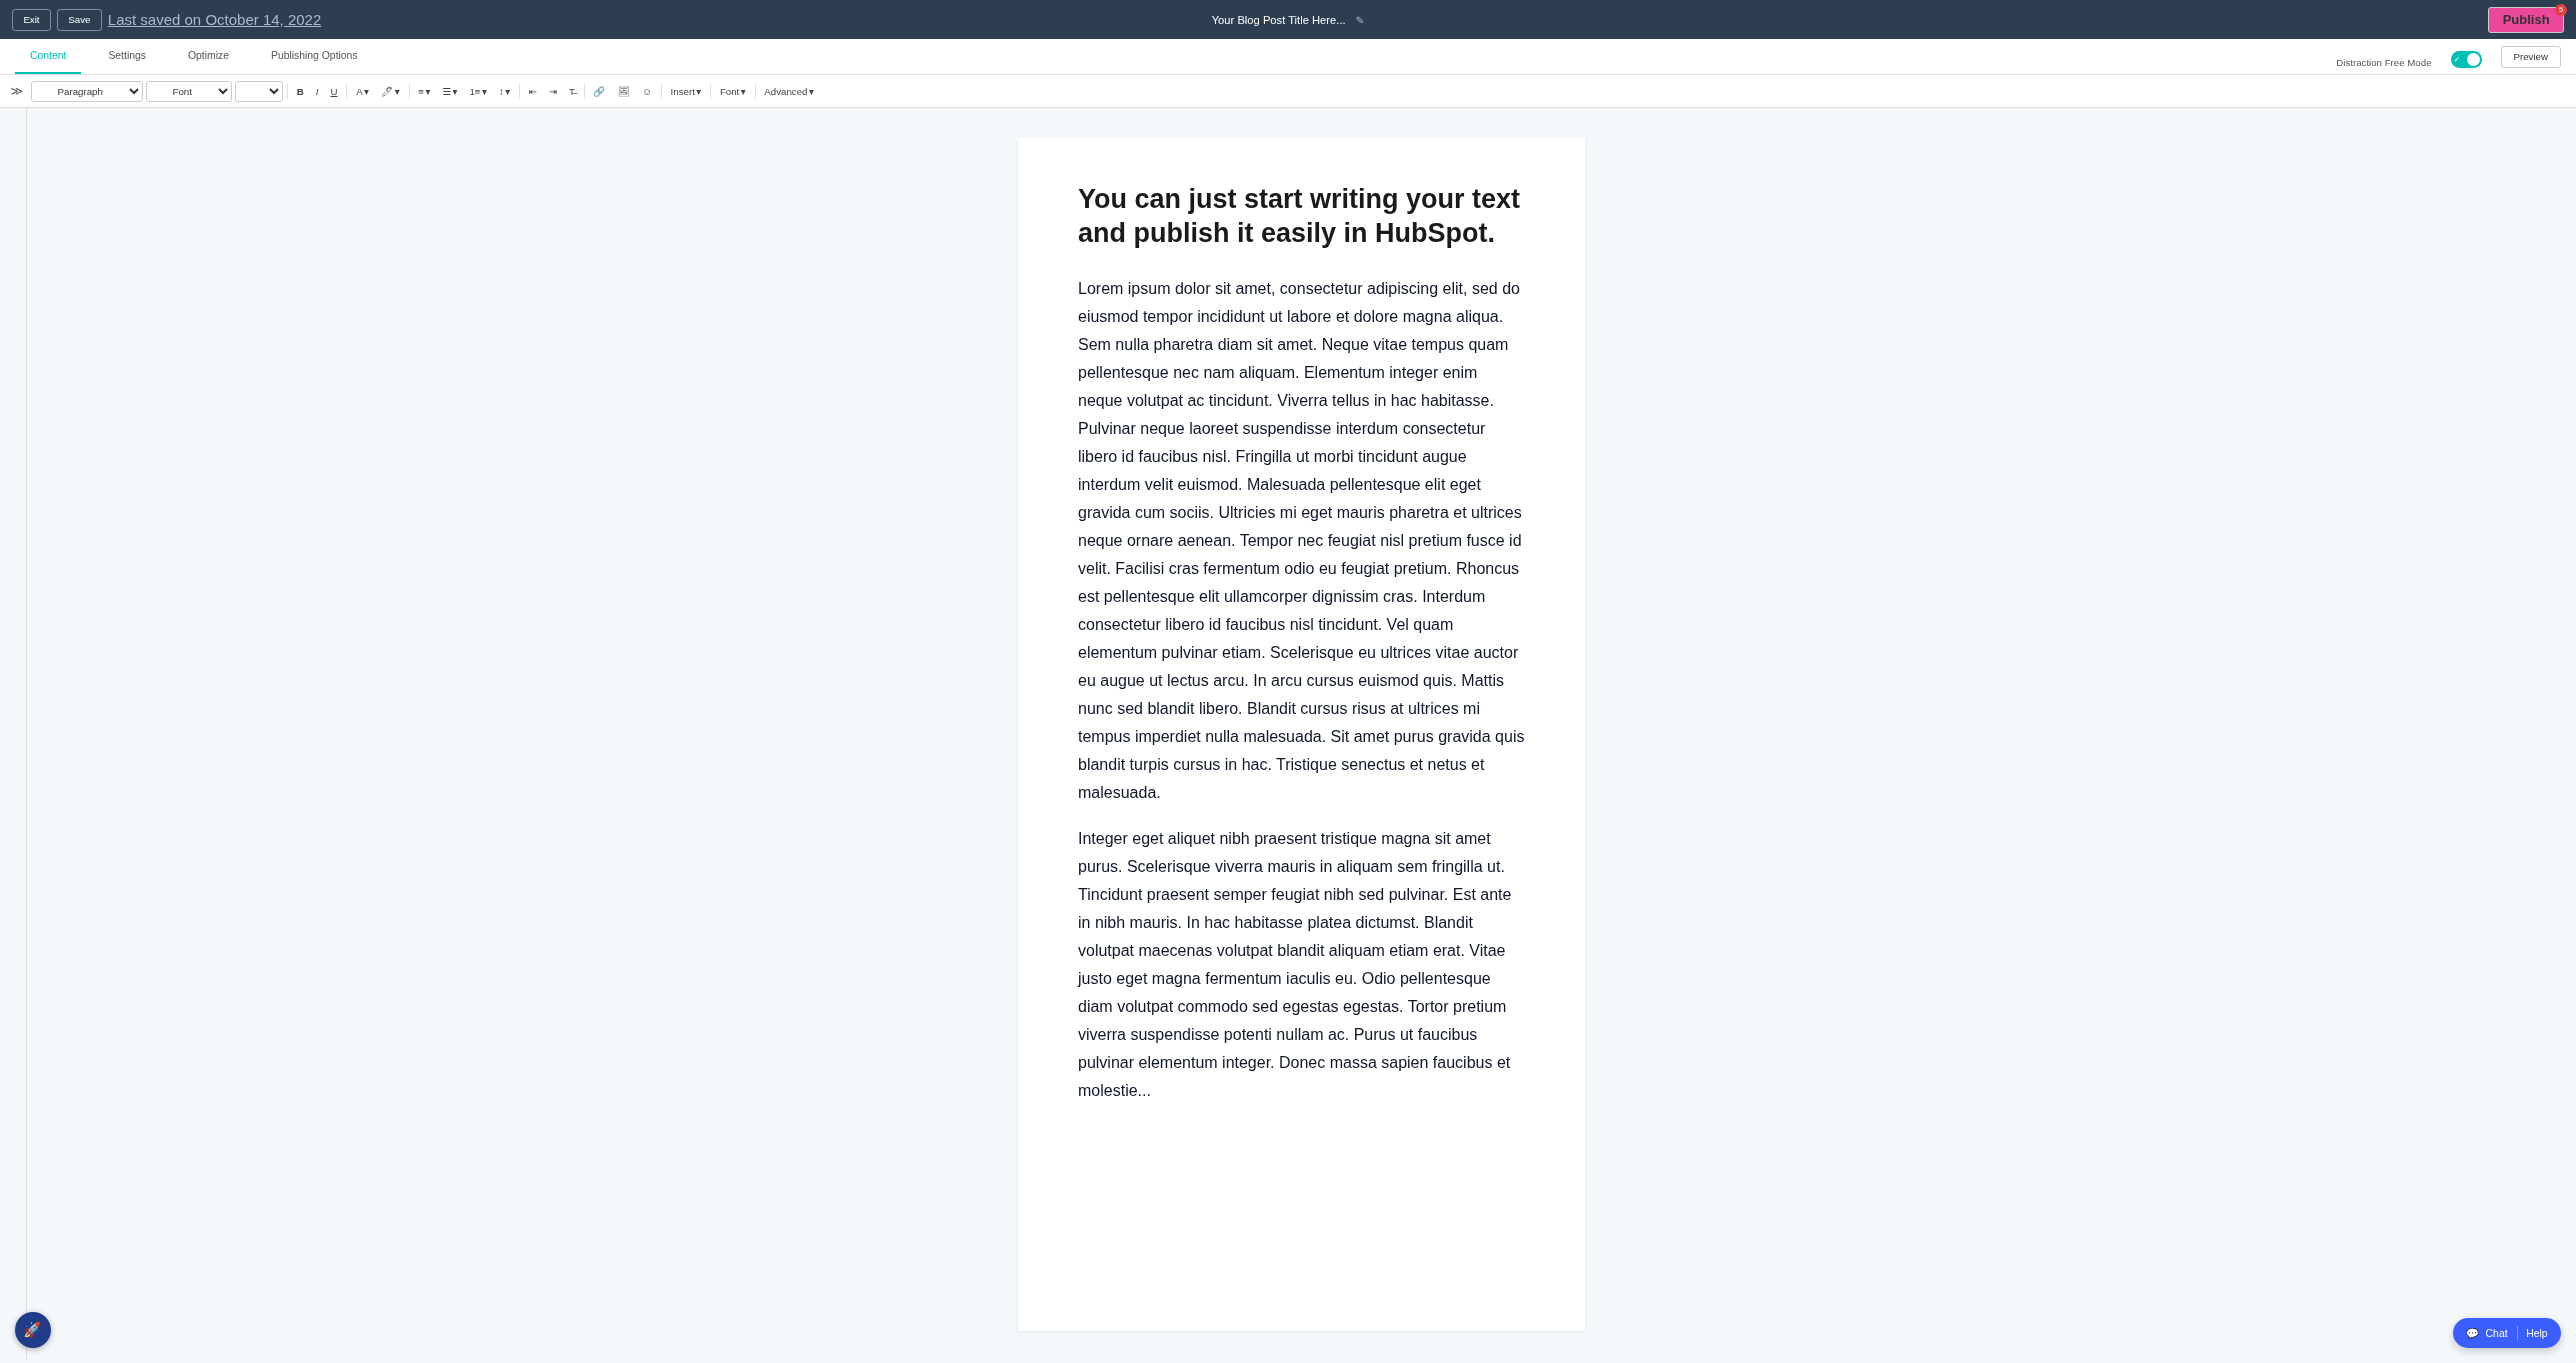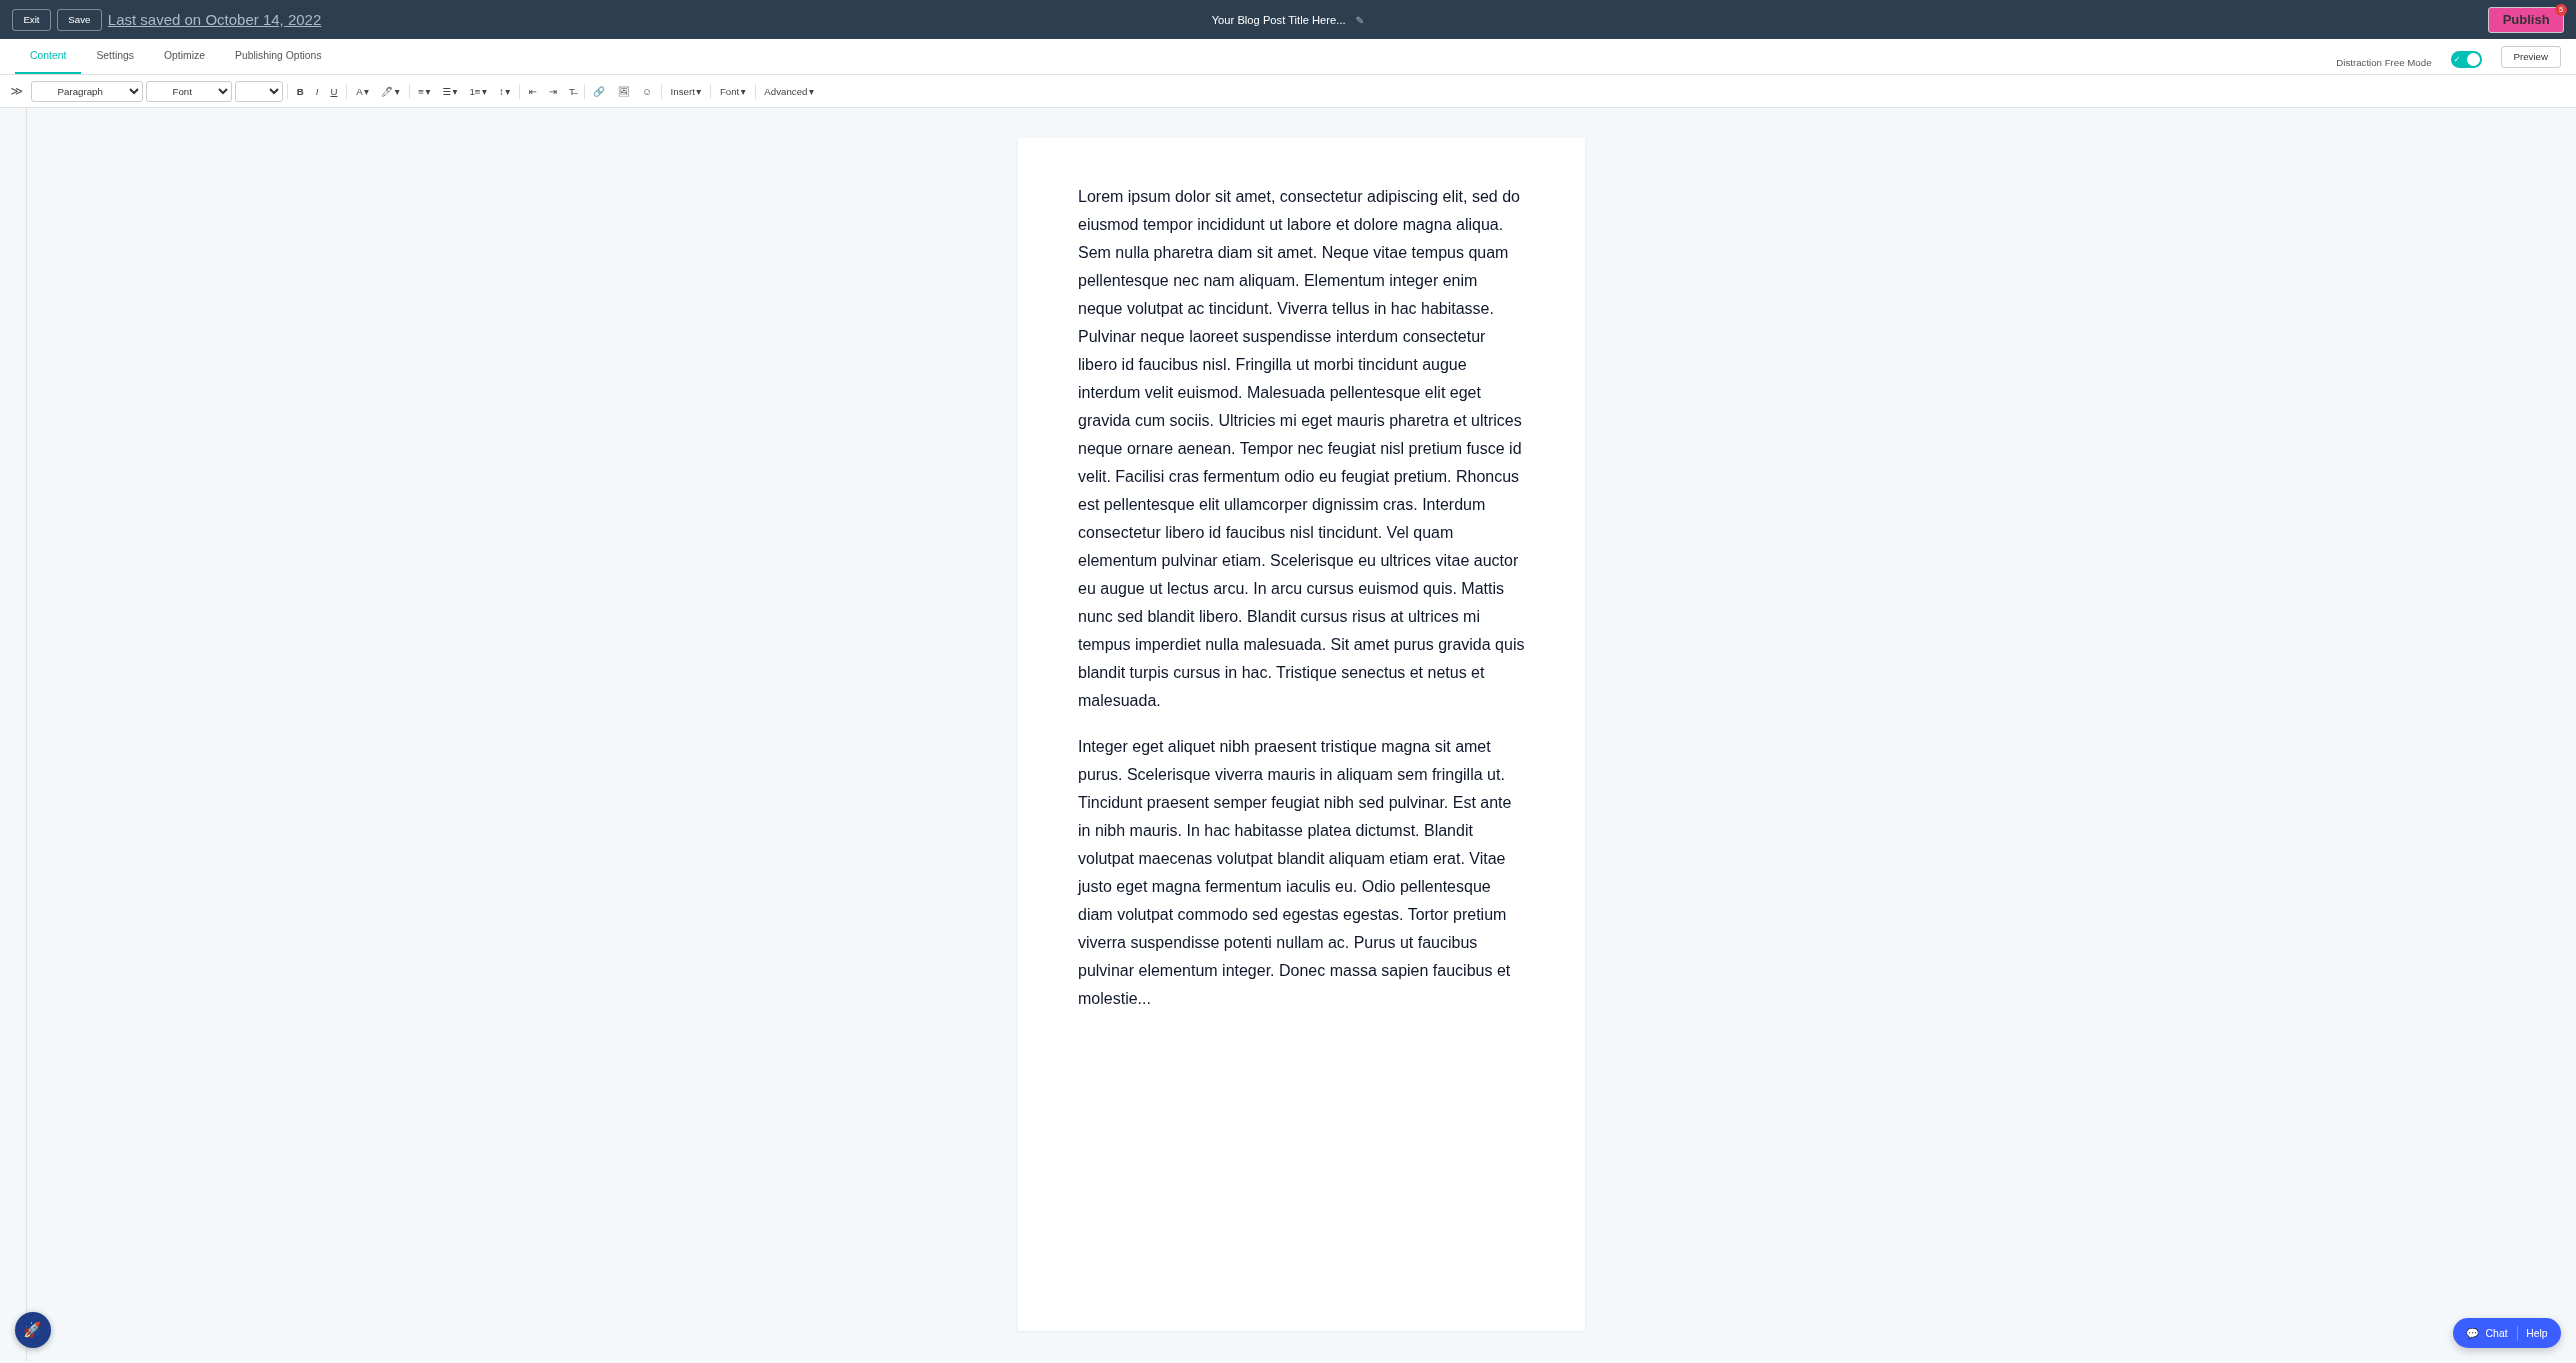--- a/index.html
+++ b/index.html
@@ -89,21 +89,21 @@
     
     .tabs-bar {
       background: #fff;
       border-bottom: 0.7px solid #e0e0e0;
       display: flex;
       align-items: center;
       padding: 0 15px;
       height: 36px;
       position: relative;
     }
-    .tabs-left { display: flex; align-items: center; gap: 0; }
+    .tabs-left { display: flex; align-items: center; gap: 12px; }
     .tab-item {
       padding: 10.4px 15px;
       font-size: 10.4px;
       color: #555;
       cursor: pointer;
       border-bottom: 2.2px solid transparent;
       margin-bottom: -0.7px;
     }
     .tab-item.active {
       color: #00bfb3;
@@ -448,20 +448,21 @@
     <span>▾</span>
   </button>
 </div>
 
 <div class="main-area">
   <div class="left-sidebar">
     
   </div>
   <div class="editor-area">
     <div class="editor-content">
+      <h1 class="content-heading">You can just start writing your text and publish it easily in HubSpot.</h1>
       <p class="content-body">Lorem ipsum dolor sit amet, consectetur adipiscing elit, sed do eiusmod tempor incididunt ut labore et dolore magna aliqua. Sem nulla pharetra diam sit amet. Neque vitae tempus quam pellentesque nec nam aliquam. Elementum integer enim neque volutpat ac tincidunt. Viverra tellus in hac habitasse. Pulvinar neque laoreet suspendisse interdum consectetur libero id faucibus nisl. Fringilla ut morbi tincidunt augue interdum velit euismod. Malesuada pellentesque elit eget gravida cum sociis. Ultricies mi eget mauris pharetra et ultrices neque ornare aenean. Tempor nec feugiat nisl pretium fusce id velit. Facilisi cras fermentum odio eu feugiat pretium. Rhoncus est pellentesque elit ullamcorper dignissim cras. Interdum consectetur libero id faucibus nisl tincidunt. Vel quam elementum pulvinar etiam. Scelerisque eu ultrices vitae auctor eu augue ut lectus arcu. In arcu cursus euismod quis. Mattis nunc sed blandit libero. Blandit cursus risus at ultrices mi tempus imperdiet nulla malesuada. Sit amet purus gravida quis blandit turpis cursus in hac. Tristique senectus et netus et malesuada.</p>
       <p class="content-body">Integer eget aliquet nibh praesent tristique magna sit amet purus. Scelerisque viverra mauris in aliquam sem fringilla ut. Tincidunt praesent semper feugiat nibh sed pulvinar. Est ante in nibh mauris. In hac habitasse platea dictumst. Blandit volutpat maecenas volutpat blandit aliquam etiam erat. Vitae justo eget magna fermentum iaculis eu. Odio pellentesque diam volutpat commodo sed egestas egestas. Tortor pretium viverra suspendisse potenti nullam ac. Purus ut faucibus pulvinar elementum integer. Donec massa sapien faucibus et molestie...</p>
     </div>
   </div>
 </div>
 
 <div class="bot-icon">
   <span>🚀</span>
 </div>
 

